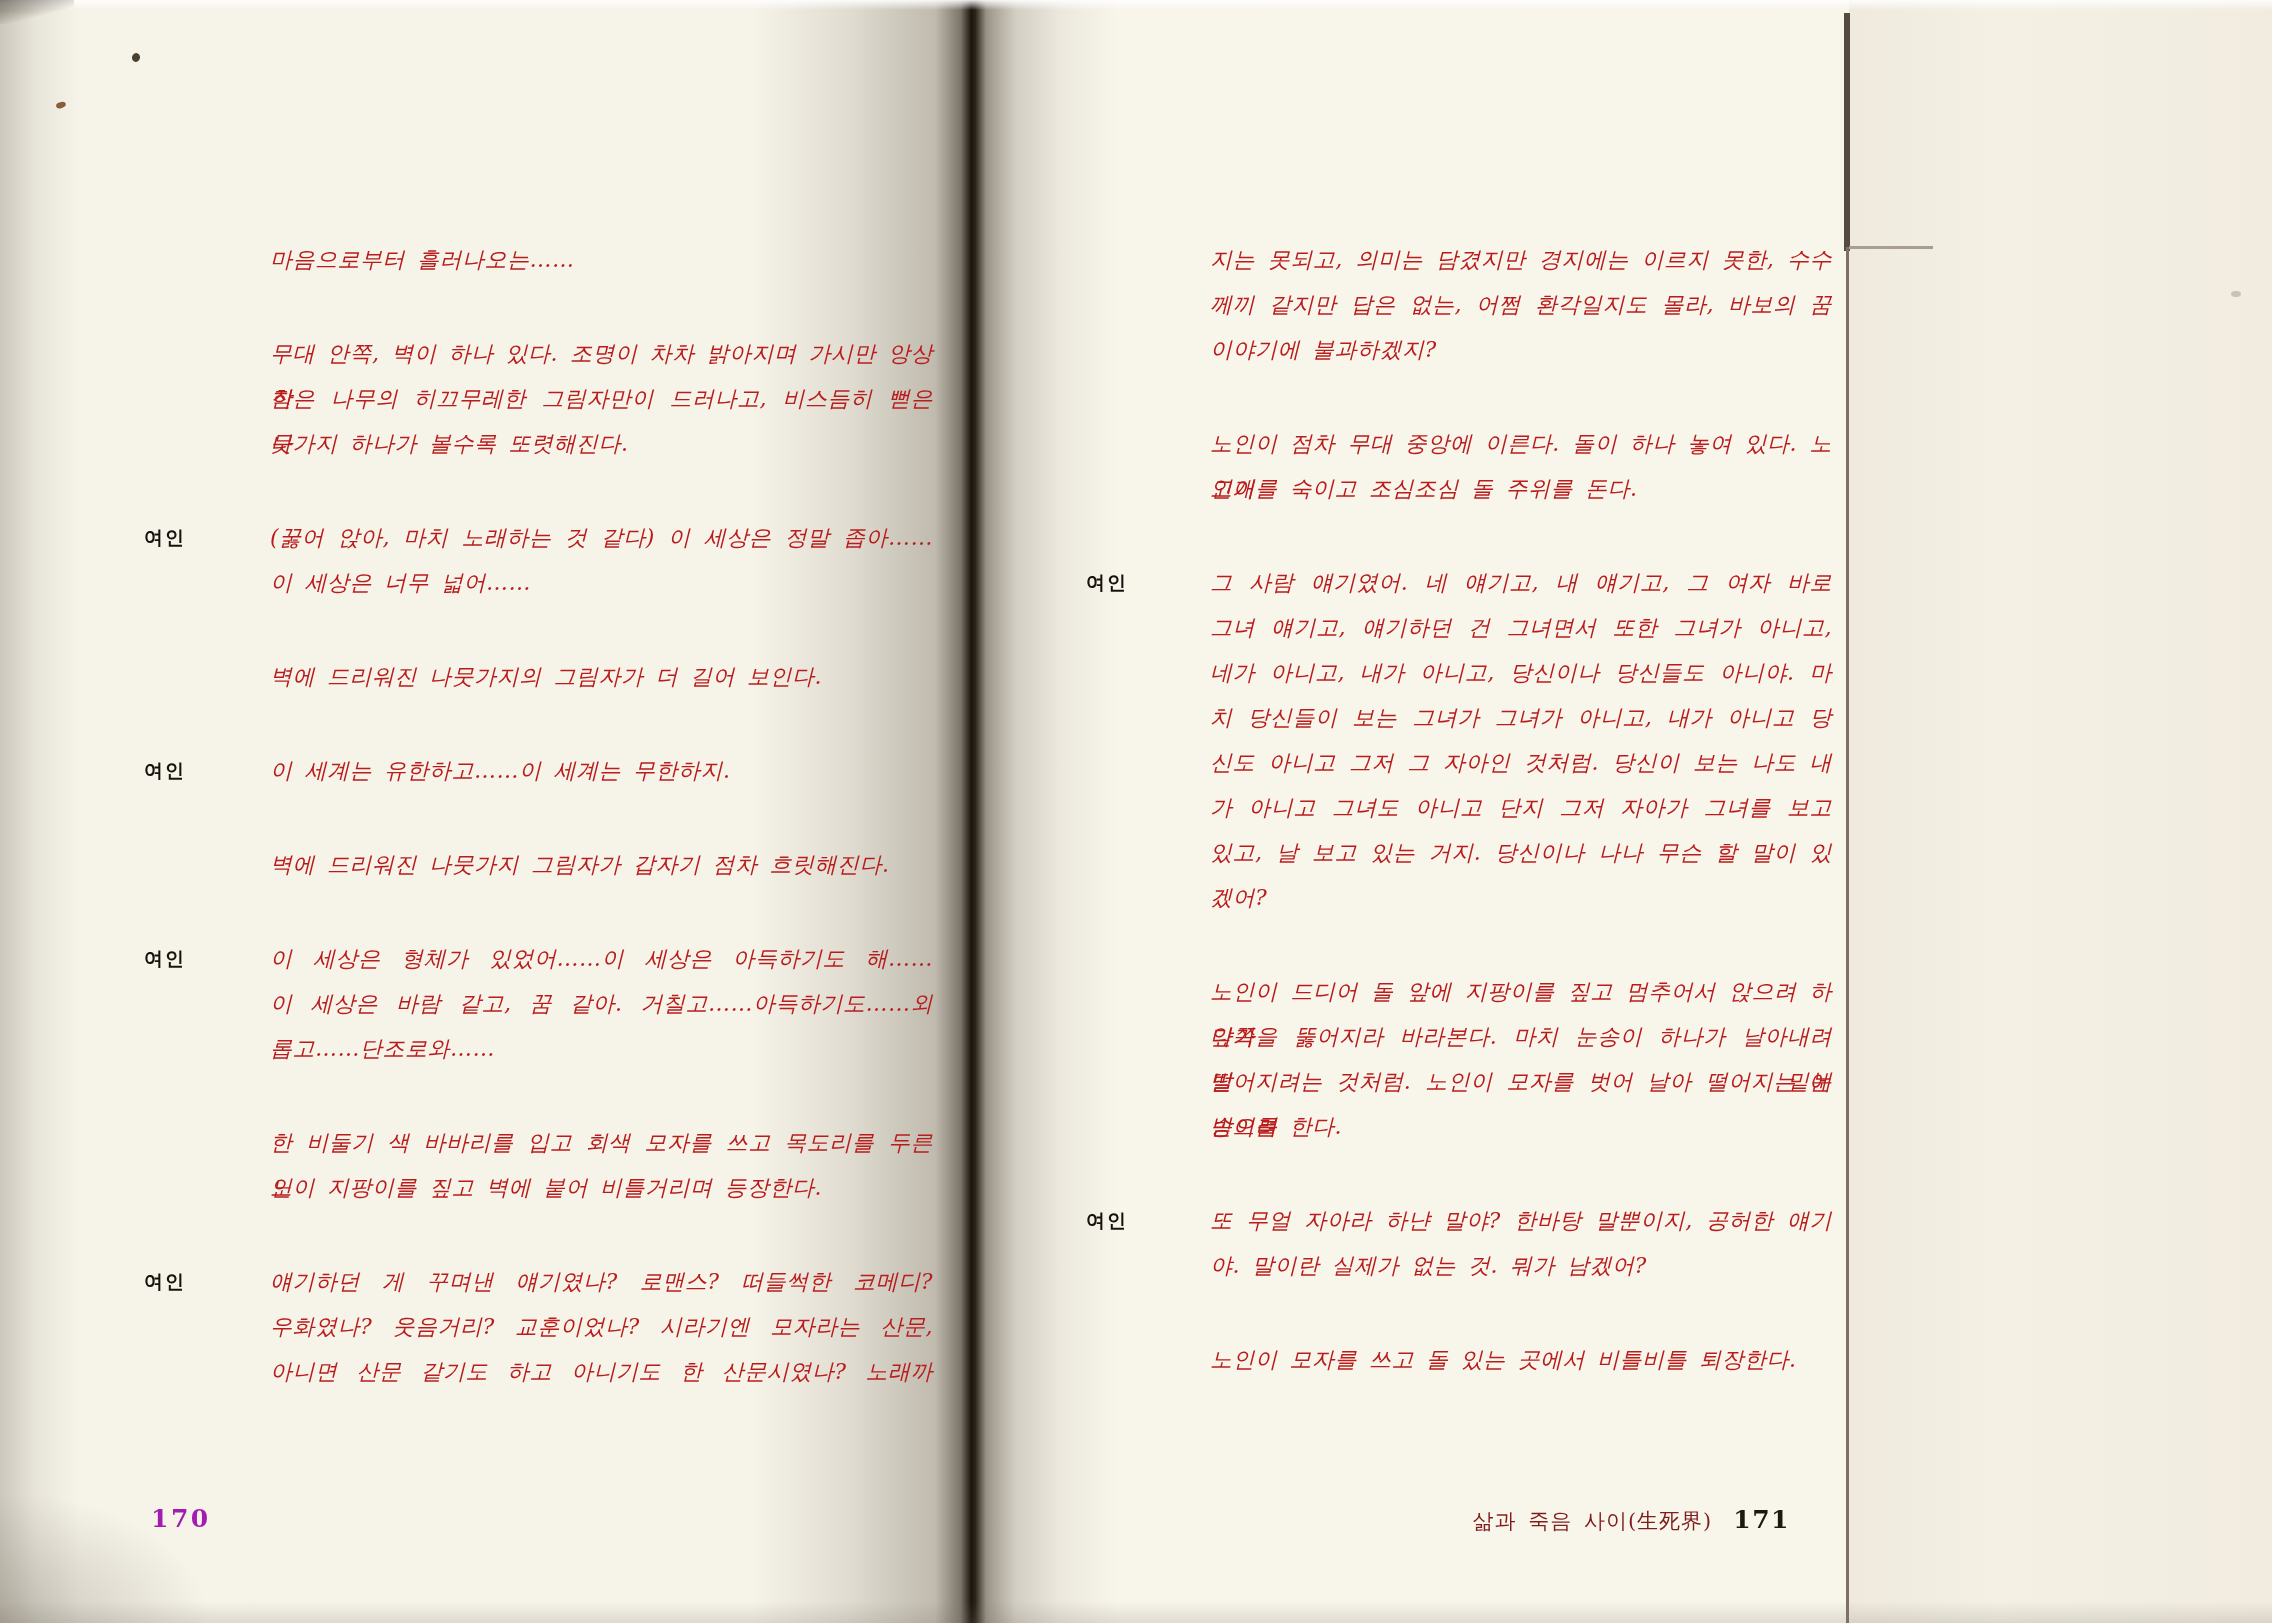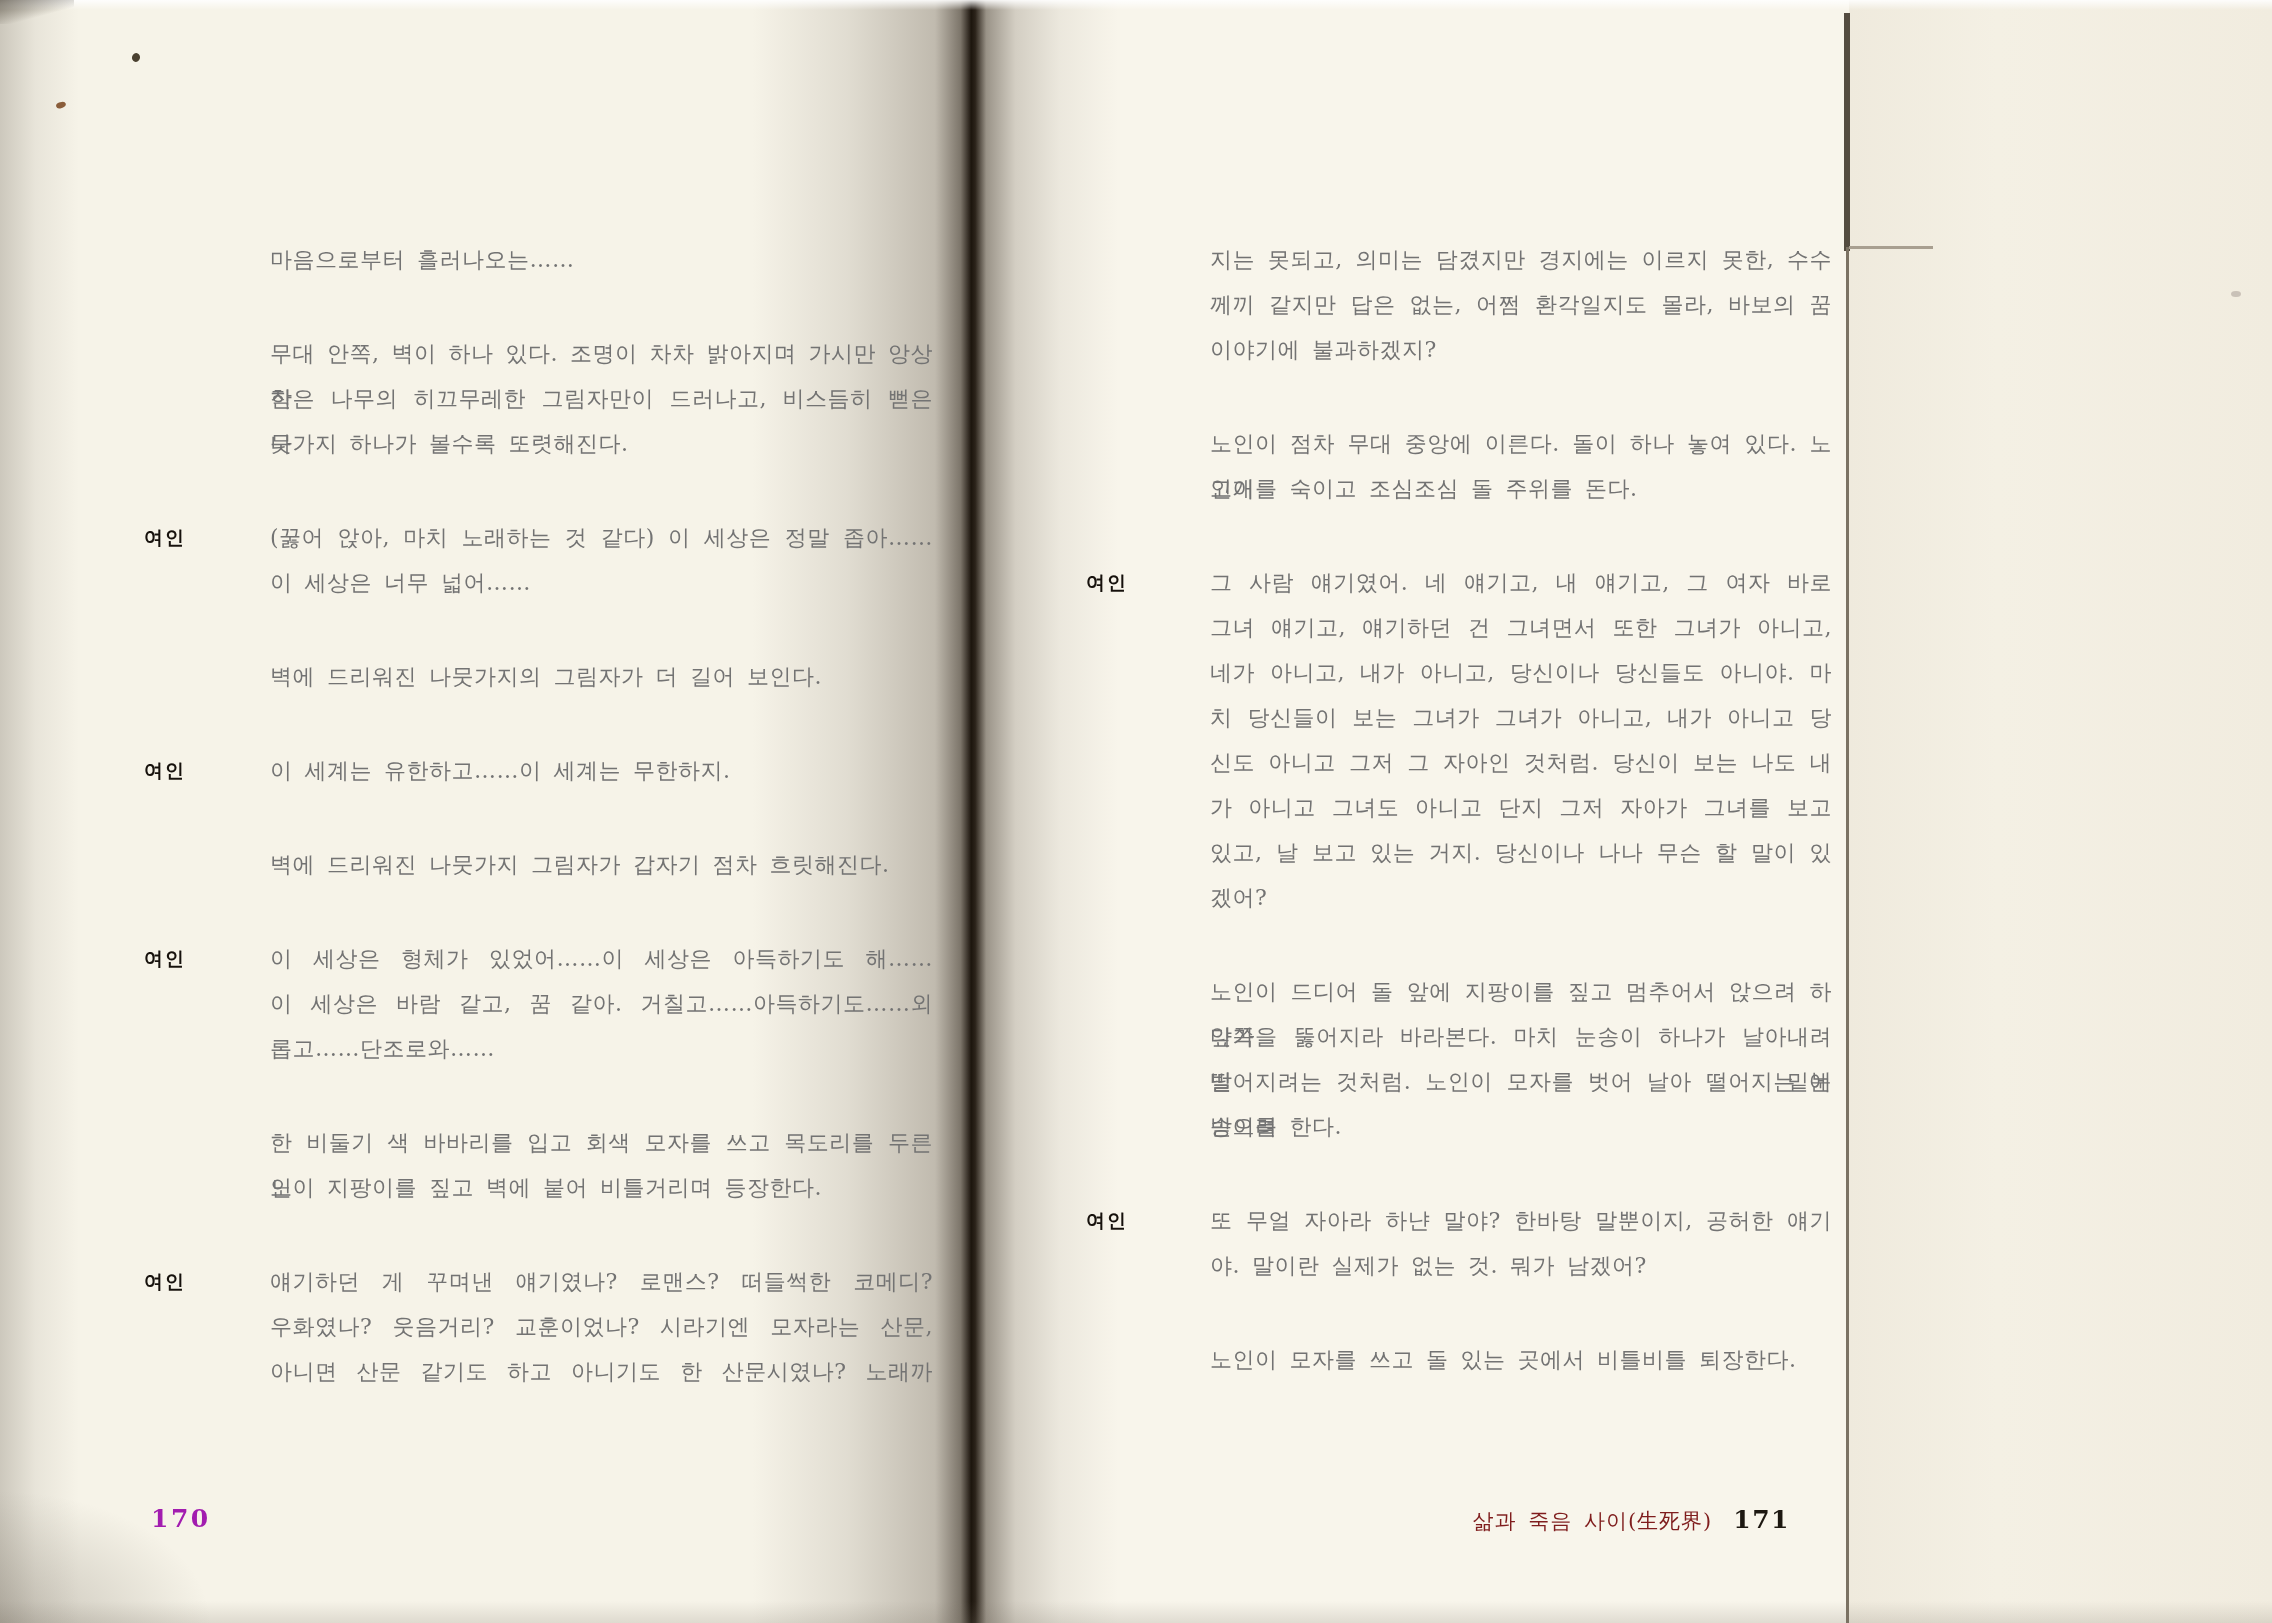--- a/index.html
+++ b/index.html
@@ -49,21 +49,21 @@
   .speck-b{left:56px;top:102px;width:10.4px;height:6.4px;background:#8a5d3a;transform:rotate(-18deg);}
   .speck-c{left:2231px;top:291px;width:10px;height:6.4px;background:#c2bab0;opacity:.85;}
   
   .text-col{position:absolute;top:237px;}
   .col-left{left:270px;width:663px;}
   .col-right{left:1210px;width:622px;}
   .block{position:relative;margin-bottom:49px;}
   .line{
     height:45px;line-height:45px;font-size:22px;
     letter-spacing:0.5px;word-spacing:4.5px;
-    white-space:normal;color:#737373;
+    white-space:normal;color:#b91c1c;font-style:italic;
   }
   .line.just{text-align:justify;text-align-last:justify;}
   .speaker{
     position:absolute;top:0;height:45px;line-height:45px;
     font-size:19px;font-weight:bold;letter-spacing:2px;color:#16110c;
   }
   .col-left .speaker{left:-126px;}
   .col-right .speaker{left:-124px;}
   
   .folio-left{

